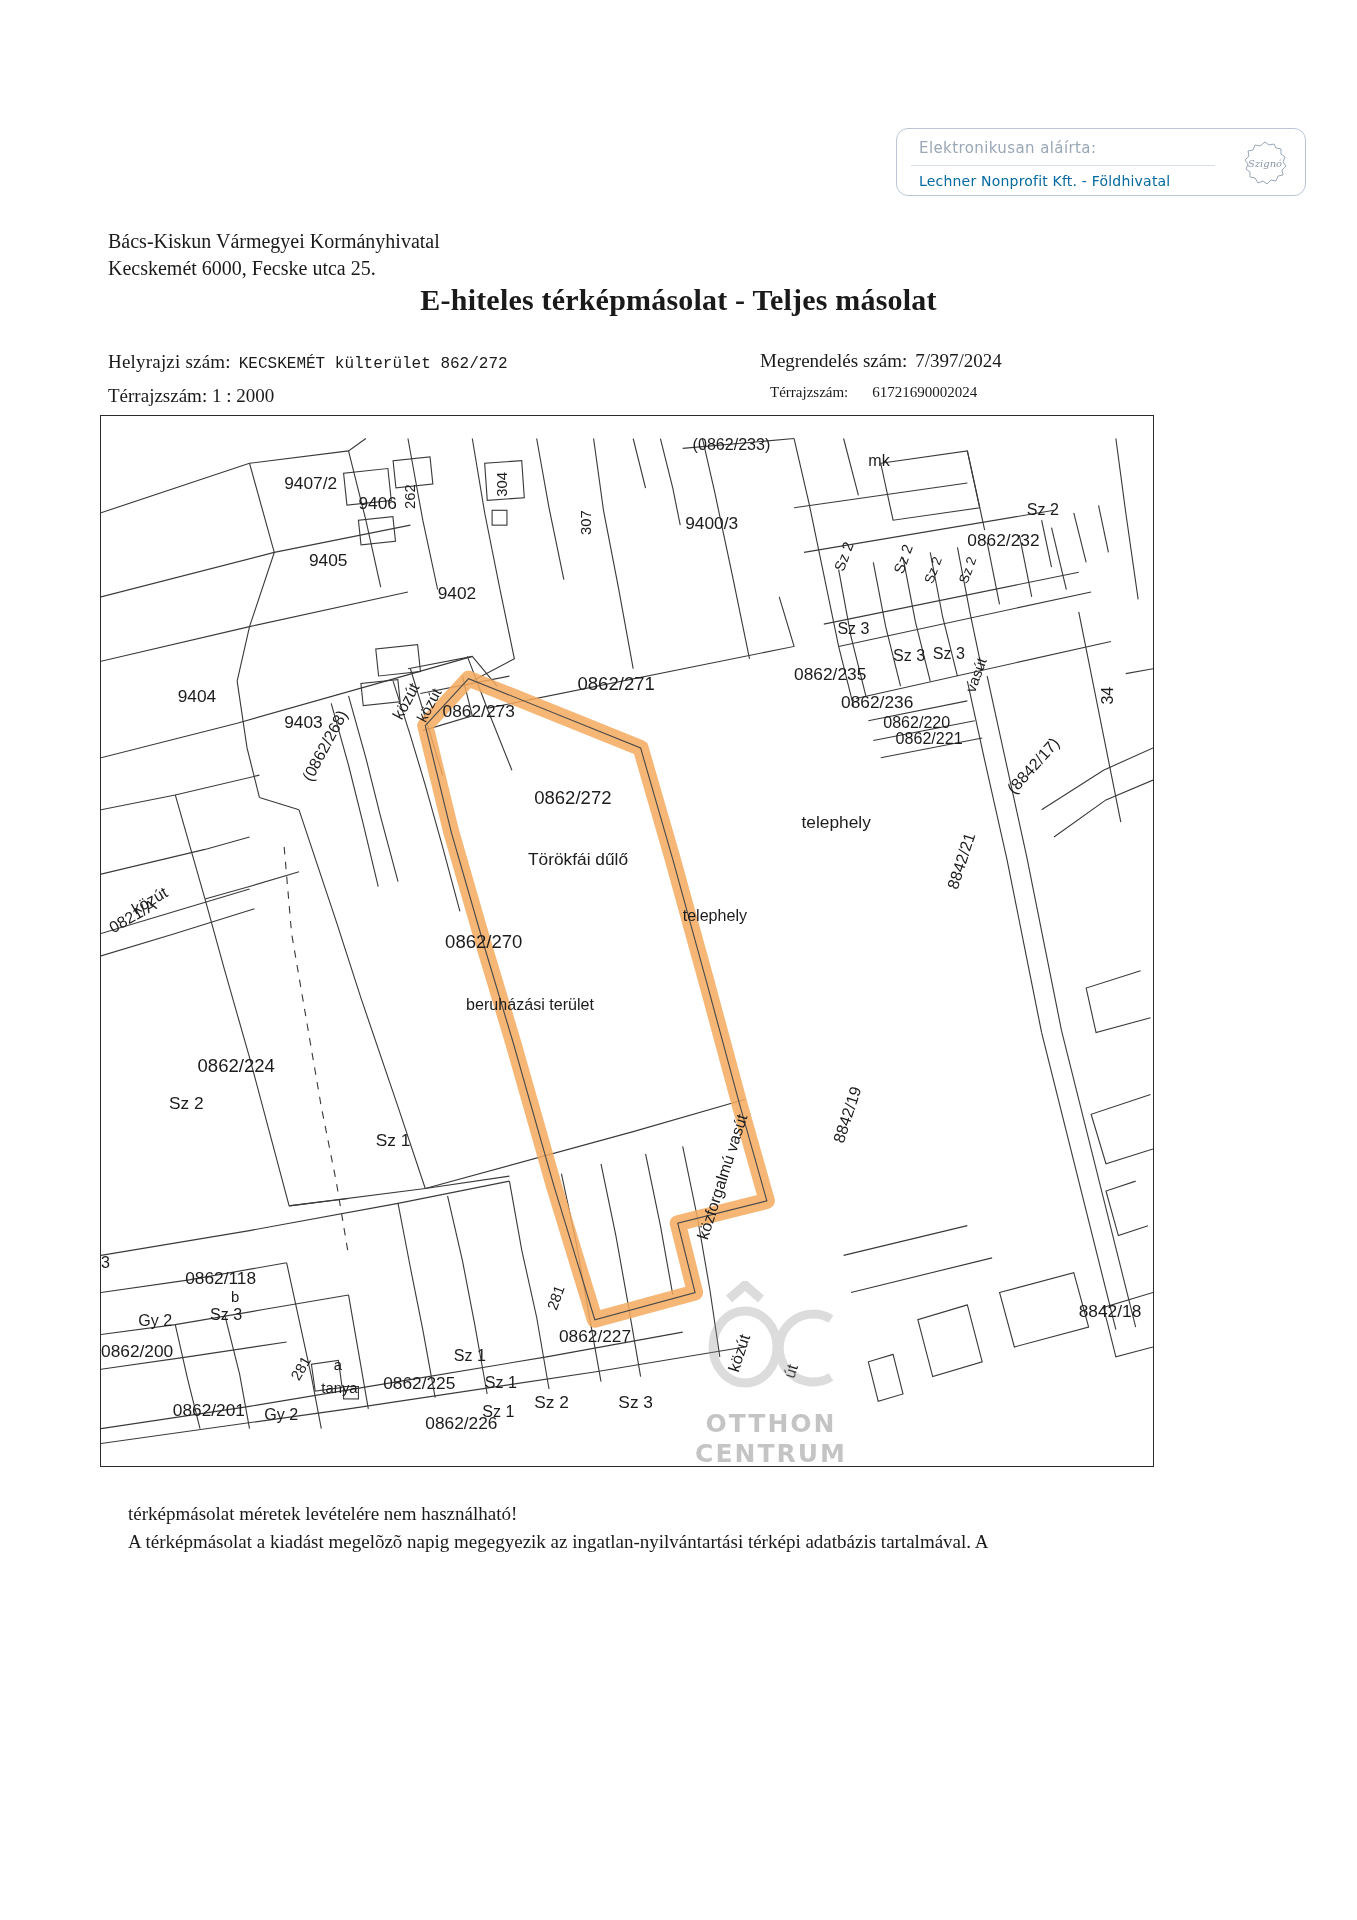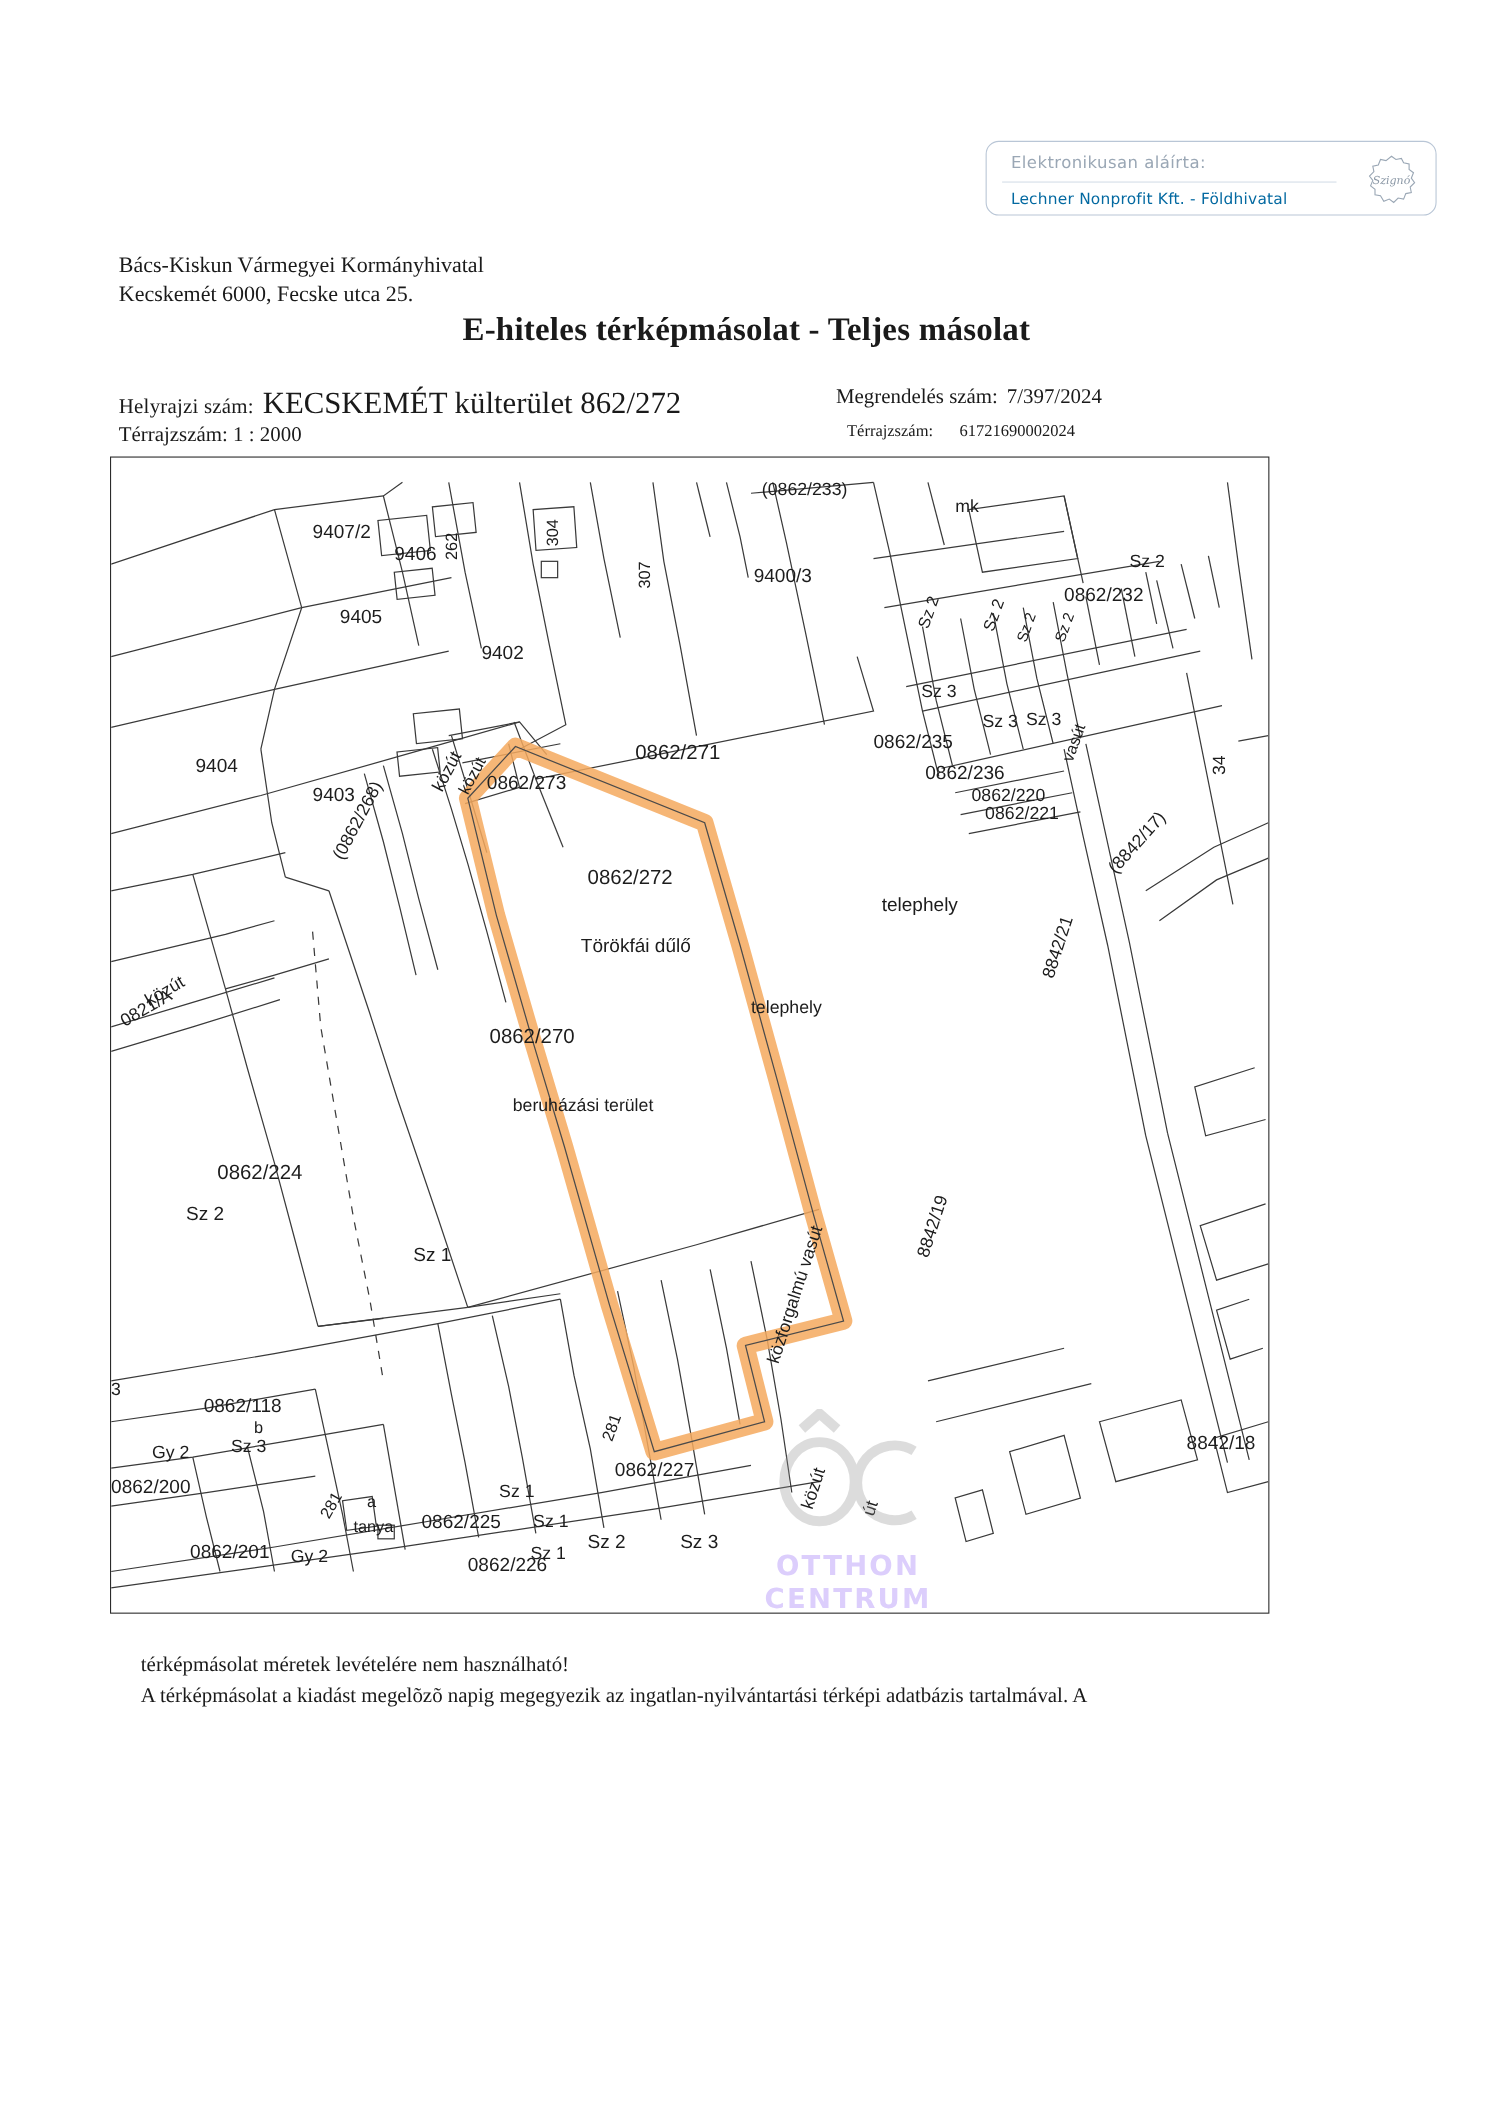--- a/index.html
+++ b/index.html
@@ -34,42 +34,42 @@
 
   
   .org{position:absolute;left:108px;top:228px;font-size:20px;line-height:27px;}
   .doc-title{
     position:absolute;left:0;right:0;top:283px;text-align:center;
     font-size:30px;font-weight:bold;letter-spacing:.2px;
   }
   .doc-date{position:absolute;left:0;right:0;top:321px;text-align:center;font-size:17px;}
   .hrsz{position:absolute;left:108px;top:351px;font-size:19px;}
   .hrsz .lbl{letter-spacing:.2px;}
-  .hrsz .val{margin-left:8px;font-size:28px;}
+  .hrsz .val{margin-left:8px;font-size:16px;font-family:Liberation Mono, monospace;}
   .scale{position:absolute;left:108px;top:385px;font-size:19px;}
   .order{position:absolute;left:760px;top:350px;font-size:19px;}
   .order .val{margin-left:8px;}
   .drawno{position:absolute;left:770px;top:384px;font-size:15px;}
   .drawno .val{margin-left:24px;}
 
   
   .map-frame{
     position:absolute;left:100px;top:415px;width:1052px;height:1050px;
     border:1.5px solid #2b2b2b;background:#fff;overflow:hidden;
   }
   .map-frame svg{position:absolute;left:0;top:0;}
 
   
   .watermark{
     position:absolute;left:570px;top:865px;width:200px;height:220px;
     opacity:.30;pointer-events:none;
   }
   .watermark .wm-text{
     position:absolute;left:0;right:0;text-align:center;
-    font-family:"DejaVu Sans",sans-serif;font-weight:bold;color:#8b5cf6;
+    font-family:"DejaVu Sans",sans-serif;font-weight:bold;color:#404040;
     letter-spacing:2px;
   }
   .watermark .wm1{top:128px;font-size:25px;}
   .watermark .wm2{top:158px;font-size:25px;}
 
   
   .footer{
     position:absolute;left:128px;top:1500px;width:1000px;
     font-size:19px;line-height:28px;
   }

